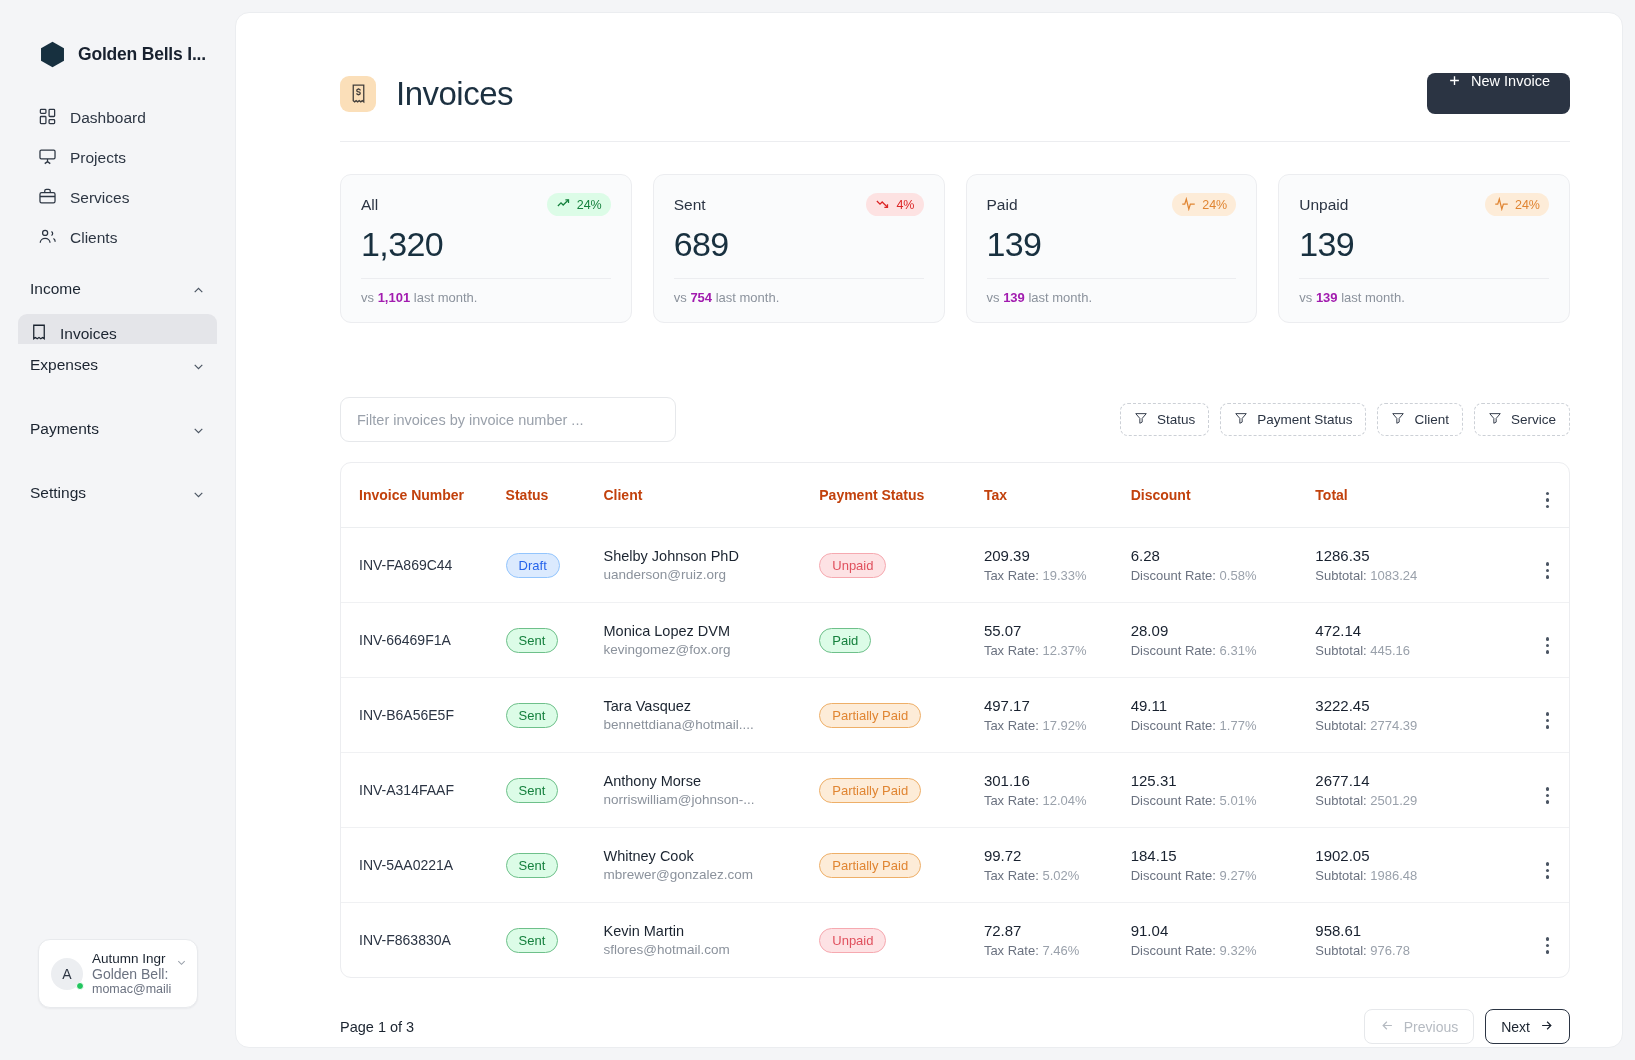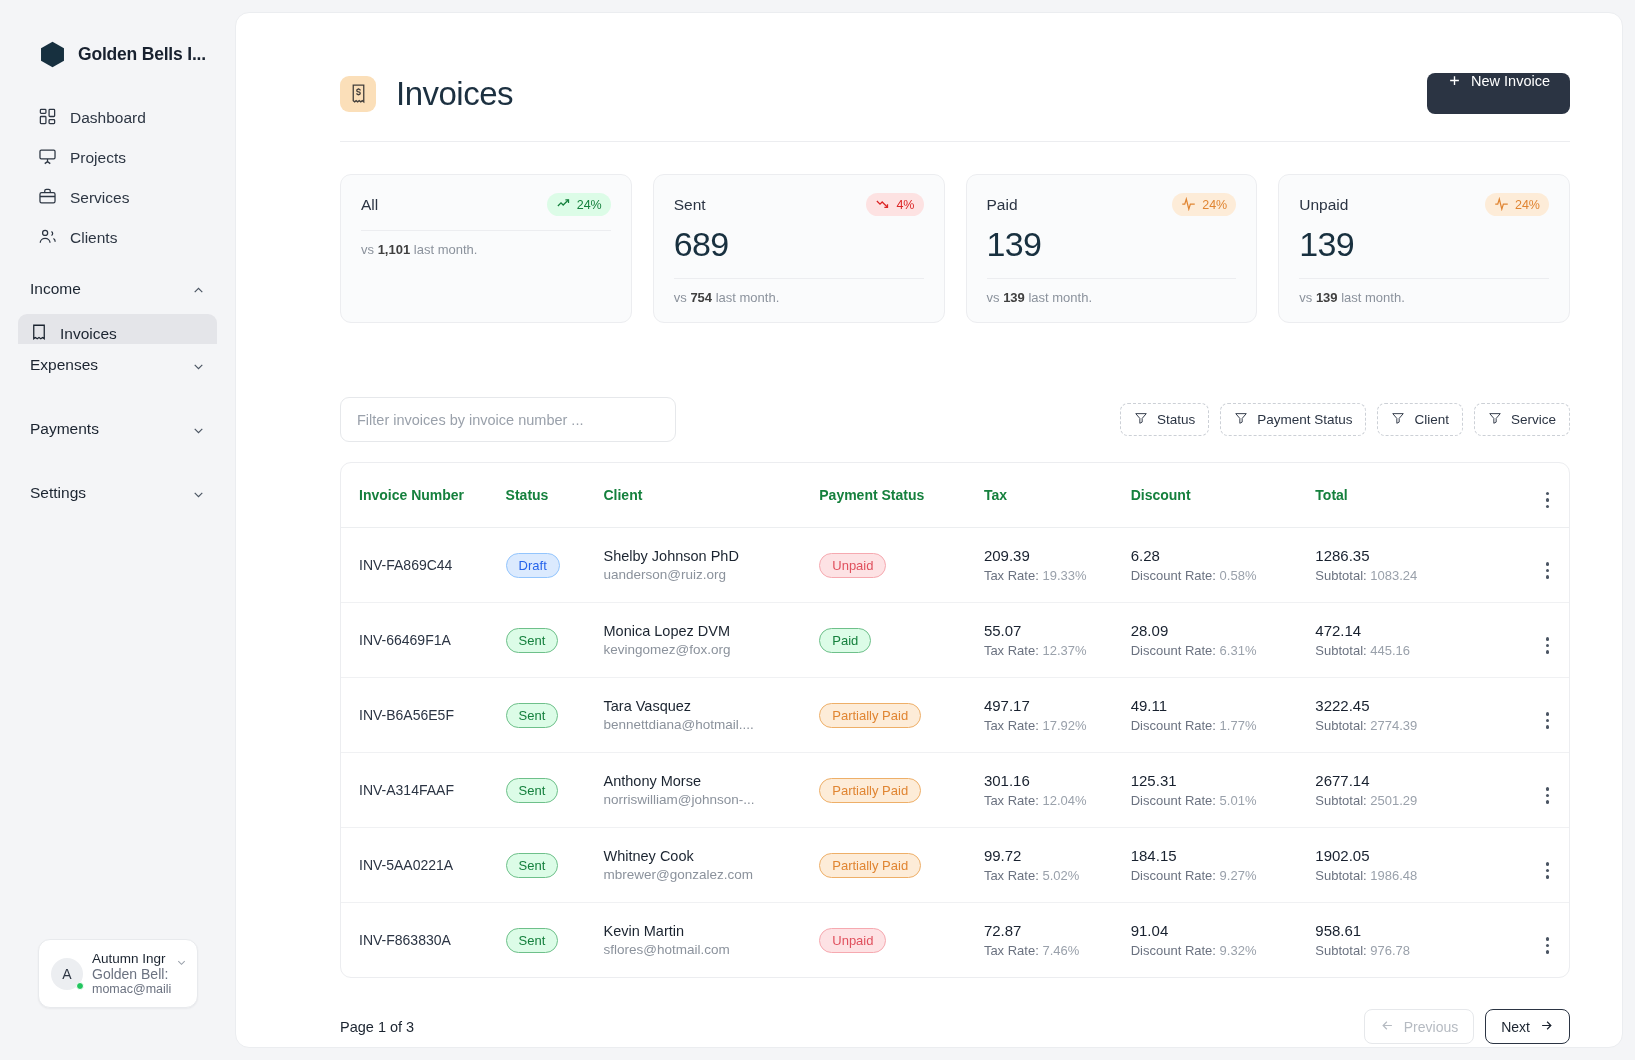--- a/index.html
+++ b/index.html
@@ -108,21 +108,21 @@
   .pill {
     display: flex; align-items: center; gap: 6px;
     height: 23px; padding: 0 9px; border-radius: 12px; font-size: 12.5px;
   }
   .pill.up   { background: #dcfce7; color: #15803d; }
   .pill.down { background: #fde2e2; color: #dc2626; }
   .pill.flat { background: #fdecd8; color: #e08532; }
   .stat-value { font-size: 34px; color: #18303f; letter-spacing: -0.6px; margin-top: 9px; }
   .stat-rule { height: 1px; background: #ecedf0; margin: 14px 0 11px; }
   .stat-foot { font-size: 13px; color: #8b929c; }
-  .stat-foot b { color: #404040; font-weight: 700; }
+  .stat-foot b { color: #a21caf; font-weight: 700; }
 
   
   .filterbar { display: flex; align-items: center; justify-content: space-between; margin-top: 74px; }
   .search {
     width: 336px; height: 45px;
     border: 1px solid #e6e8eb; border-radius: 9px;
     padding: 0 16px; font-size: 14.5px; color: #1b2430;
     font-family: inherit; background: #fff;
   }
   .search::placeholder { color: #9aa1ab; }
@@ -134,21 +134,21 @@
     font-size: 13.5px; color: #2b3443; font-family: inherit; cursor: pointer;
   }
 
   
   .table-card {
     margin-top: 20px; border: 1px solid #ecedf0;
     border-radius: 11px; overflow: hidden; background: #fff;
   }
   table { width: 100%; border-collapse: collapse; }
   thead th {
-    text-align: left; font-size: 14px; font-weight: 700; color: #15803d;
+    text-align: left; font-size: 14px; font-weight: 700; color: #c2410c;
     padding: 19px 0 19px 0; border-bottom: 1px solid #eceef0;
   }
   tbody td { padding: 19px 0; border-bottom: 1px solid #f0f1f3; vertical-align: middle; }
   tbody tr:last-child td { border-bottom: none; }
   .c-inv  { width: 148px; padding-left: 18px !important; }
   .c-stat { width: 88px; }
   .c-cli  { width: 194px; }
   .c-pay  { width: 148px; }
   .c-tax  { width: 132px; }
   .c-dis  { width: 166px; margin-left: 23px; }
@@ -344,20 +344,21 @@
             <span class="pill up">
               <span>
                 <svg viewBox="0 0 24 24" width="15" height="15" fill="none" stroke="#15803d" stroke-width="2">
                     <path d="M3 16l5-5 3.5 3.5L20 6"></path>
                     <path d="M15 6h5v5"></path>
                   </svg>
               </span>
               <span>24%</span>
             </span>
           </div>
+          <div class="stat-value">1,320</div>
           <div class="stat-rule"></div>
           <div class="stat-foot">
             <span>vs</span>
             <b>1,101</b>
             <span>last month.</span>
           </div>
         </div>
 
         <div class="stat">
           <div class="stat-top">

